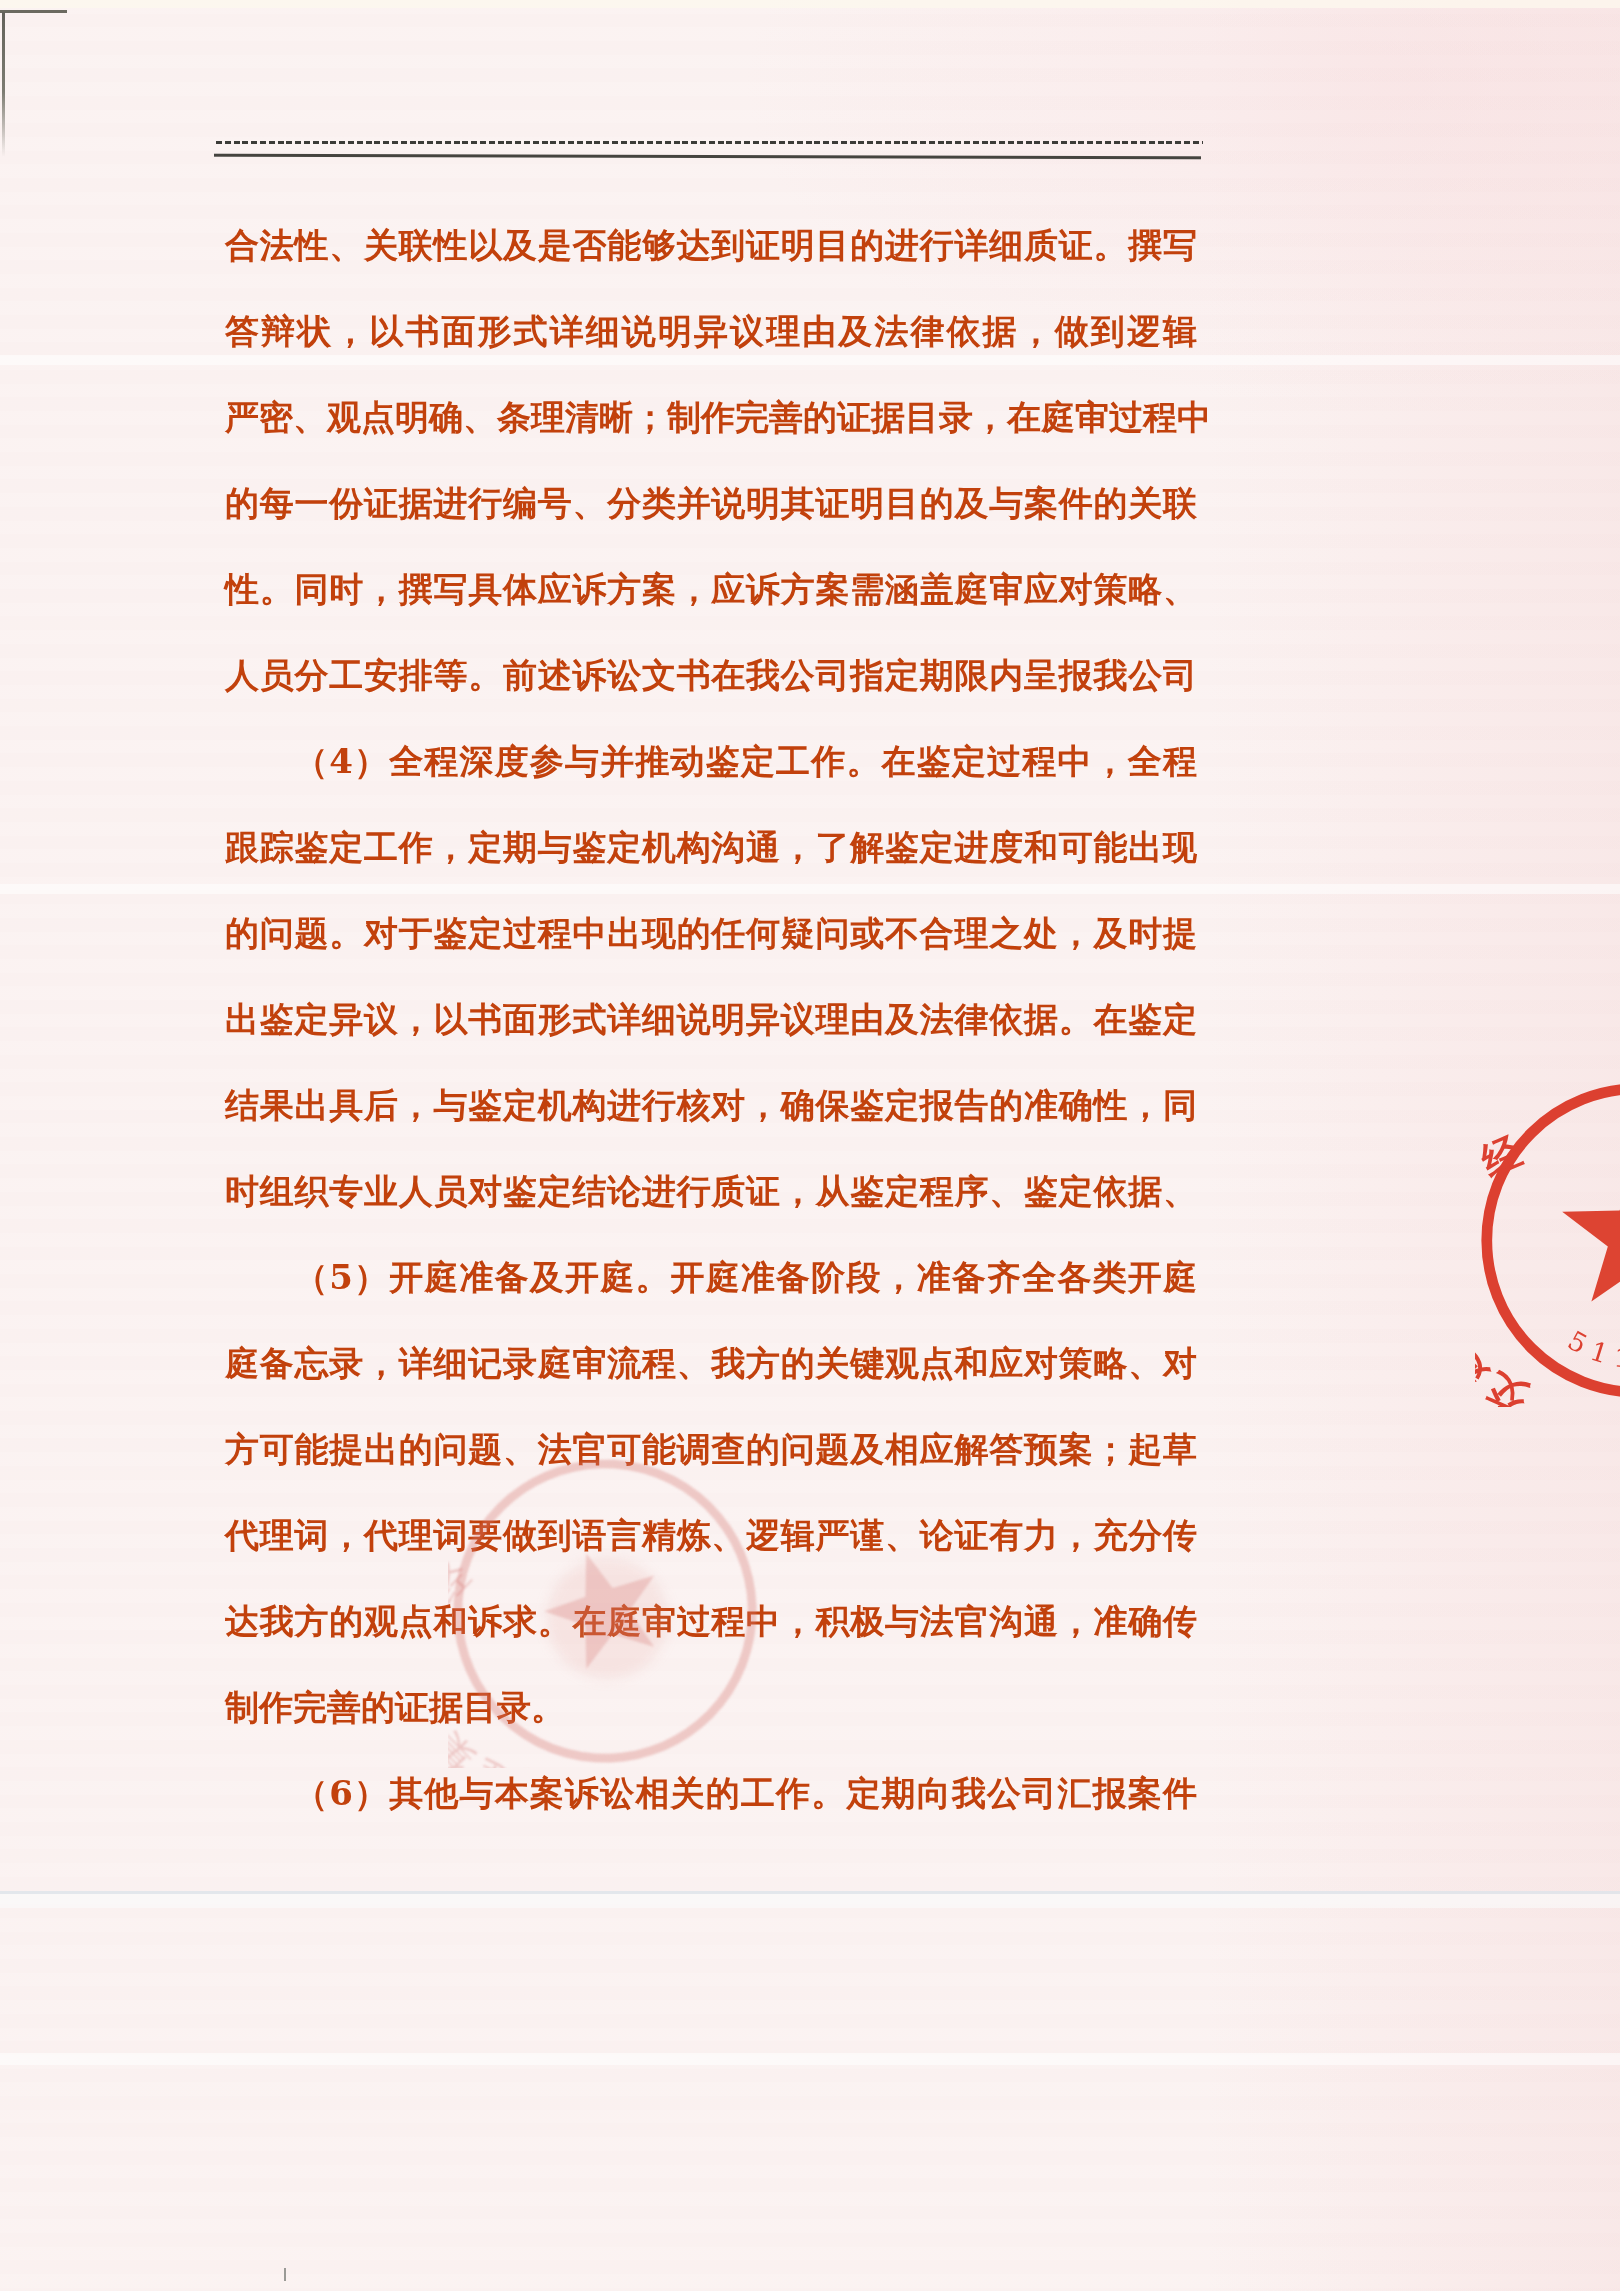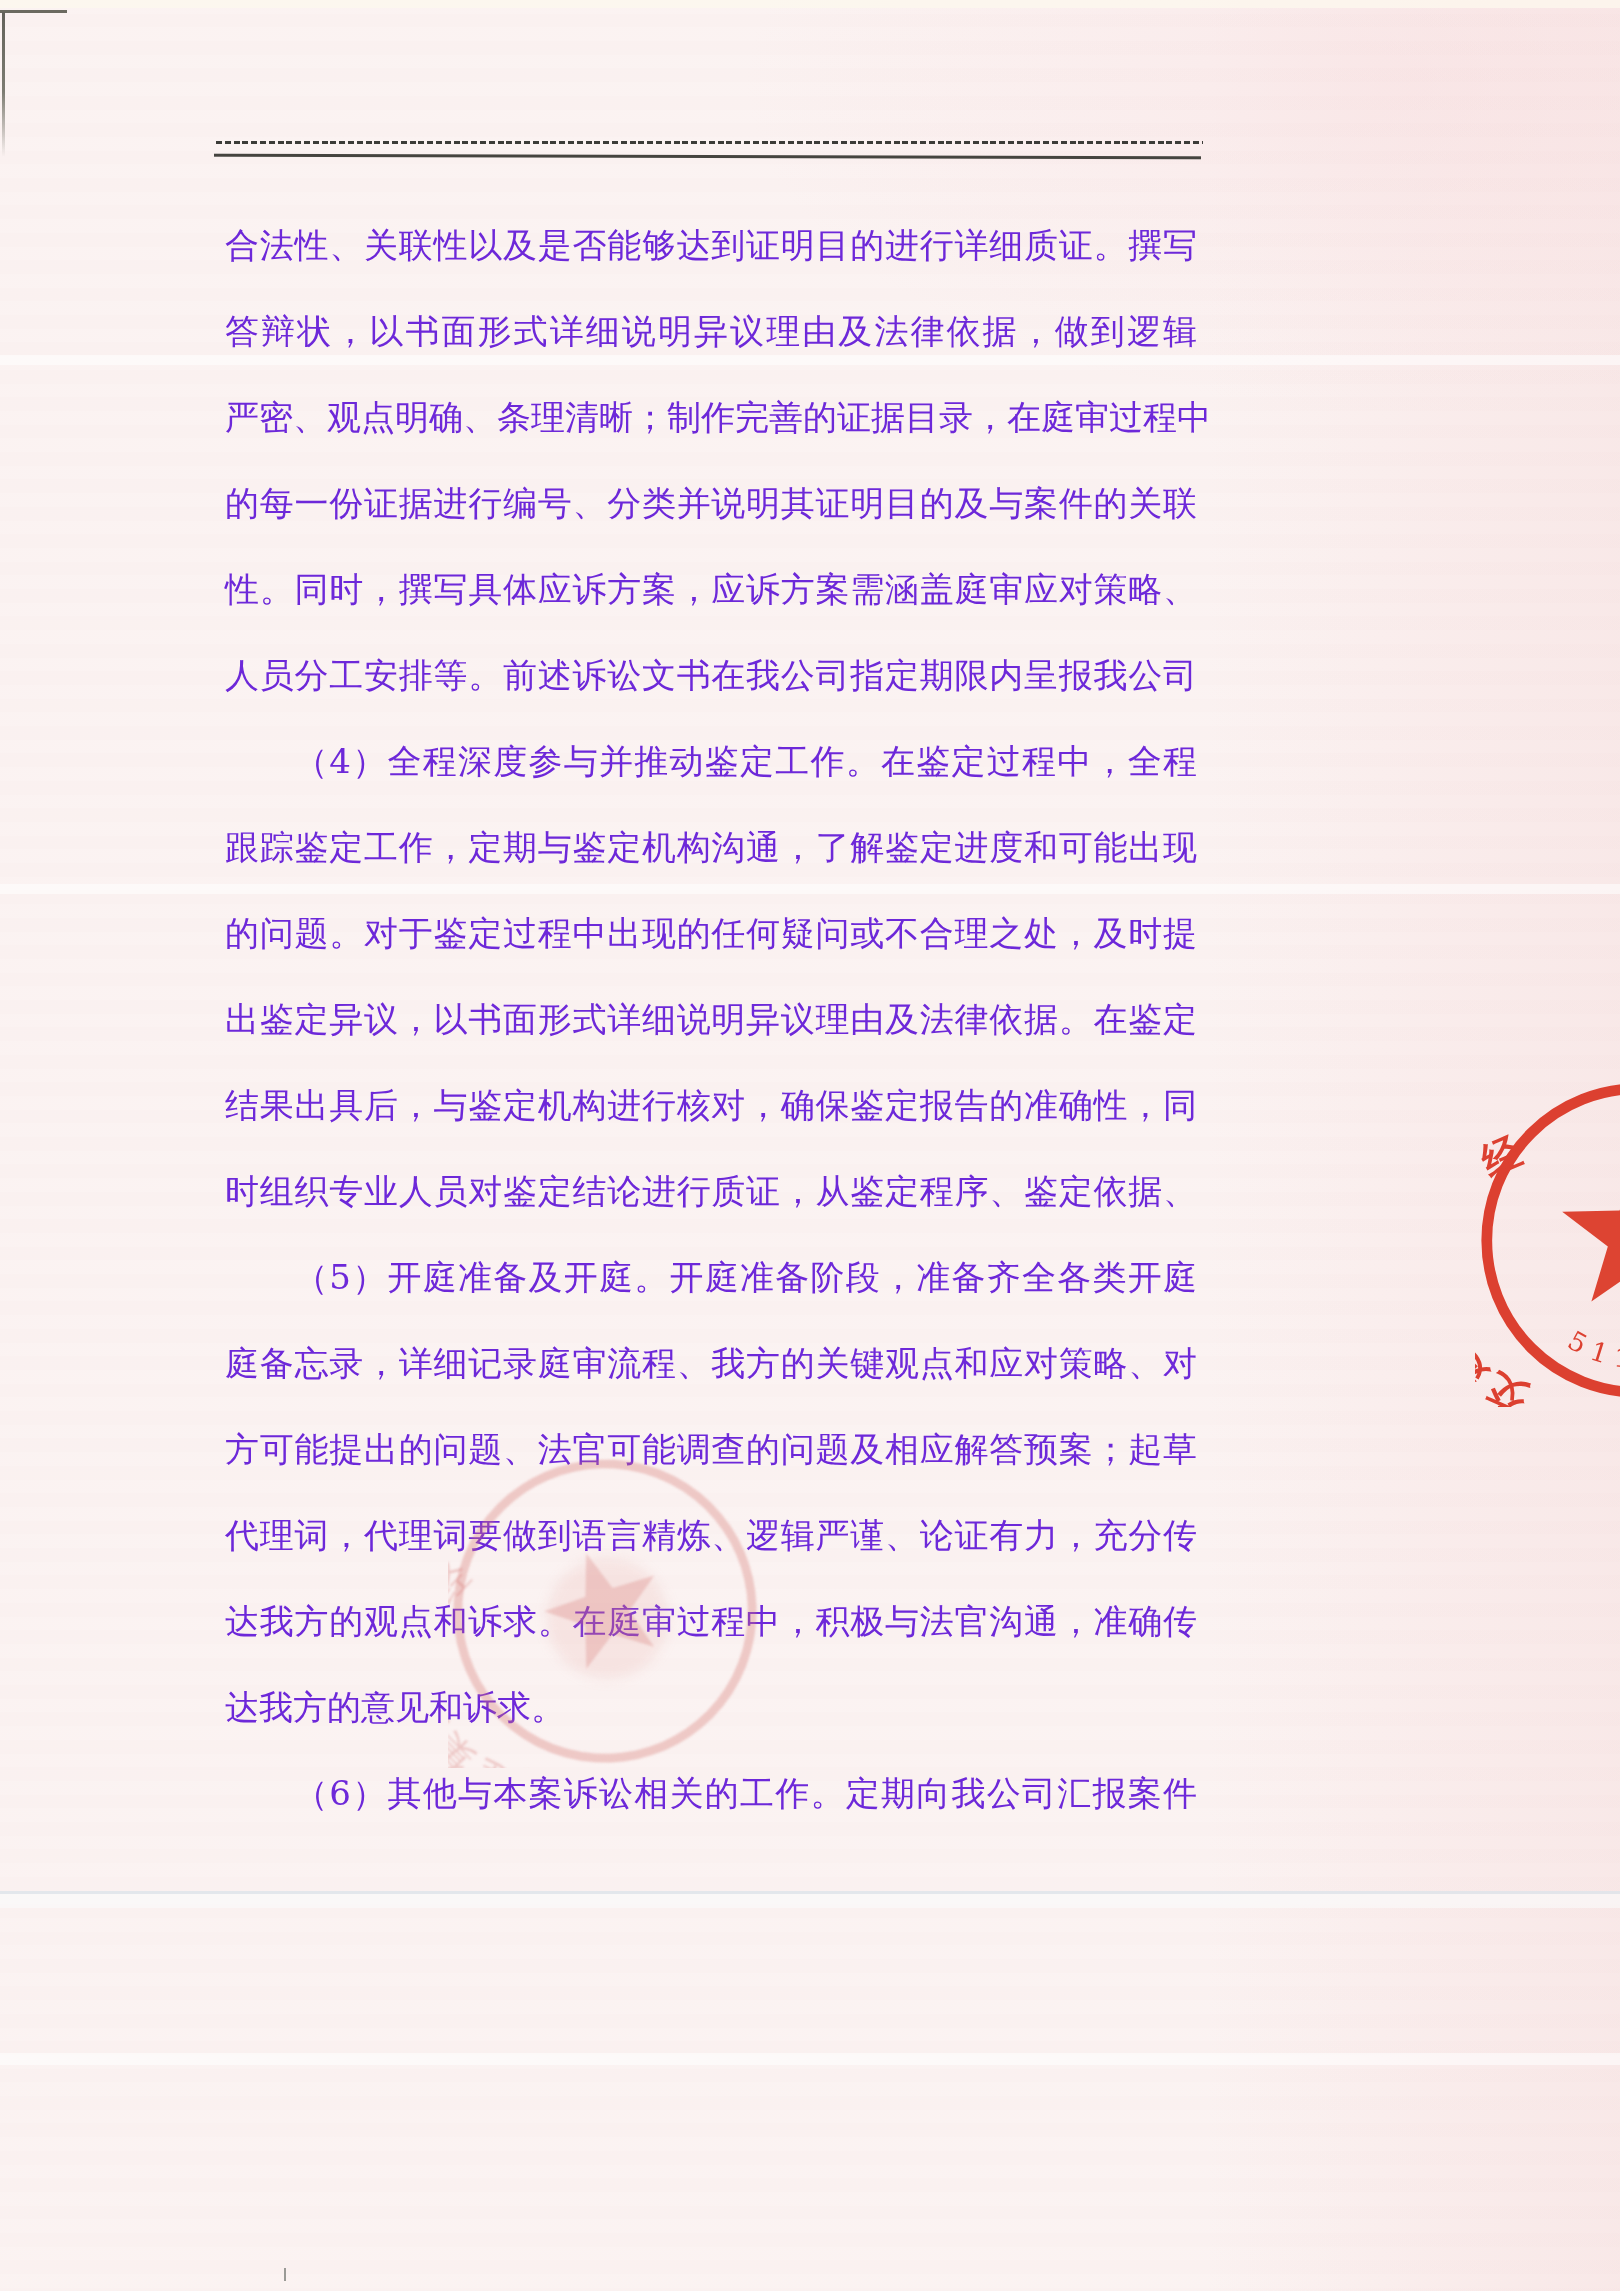--- a/index.html
+++ b/index.html
@@ -26,21 +26,21 @@
     background:linear-gradient(180deg,#63625a 0%,#7d7c72 55%,rgba(125,124,114,0) 100%);}
   .bottom-tick{position:absolute;left:284px;top:2268px;width:2px;height:12.7px;background:#9a9a96;}
 
   
   .sep-dashed{position:absolute;left:216px;top:141px;width:987px;height:2.9px;
     background:repeating-linear-gradient(90deg,#3c3c38 0 5.9px,rgba(0,0,0,0) 5.9px 8.8px);}
   .sep-solid{position:absolute;left:214px;top:155px;width:987px;height:2.9px;
     background:#45443f;transform:rotate(0.15deg);filter:blur(0.3px);}
 
   
-  #text-block{position:absolute;left:225px;top:202px;width:972px;color:#6d28d9;}
+  #text-block{position:absolute;left:225px;top:202px;width:972px;color:#c2410c;font-weight:bold;}
   .line{
     height:86px;line-height:86px;font-size:34px;
     text-align:justify;text-align-last:justify;
     white-space:nowrap;letter-spacing:0;
   }
   .line.para-end{text-align-last:left;}
   .line.indent{text-indent:69px;}
 
   
   .seal-main{position:absolute;left:1475px;top:1074px;}
@@ -80,21 +80,21 @@
       <div class="line">跟踪鉴定工作，定期与鉴定机构沟通，了解鉴定进度和可能出现</div>
       <div class="line">的问题。对于鉴定过程中出现的任何疑问或不合理之处，及时提</div>
       <div class="line">出鉴定异议，以书面形式详细说明异议理由及法律依据。在鉴定</div>
       <div class="line">结果出具后，与鉴定机构进行核对，确保鉴定报告的准确性，同</div>
       <div class="line">时组织专业人员对鉴定结论进行质证，从鉴定程序、鉴定依据、</div>
       <div class="line indent">（5）开庭准备及开庭。开庭准备阶段，准备齐全各类开庭</div>
       <div class="line">庭备忘录，详细记录庭审流程、我方的关键观点和应对策略、对</div>
       <div class="line">方可能提出的问题、法官可能调查的问题及相应解答预案；起草</div>
       <div class="line">代理词，代理词要做到语言精炼、逻辑严谨、论证有力，充分传</div>
       <div class="line">达我方的观点和诉求。在庭审过程中，积极与法官沟通，准确传</div>
-      <div class="line para-end">达我方的意见和诉求。</div>
+      <div class="line para-end">制作完善的证据目录。</div>
       <div class="line indent">（6）其他与本案诉讼相关的工作。定期向我公司汇报案件</div>
     </div>
 
   <svg class="seal-faint" width="314" height="314" viewBox="0 0 320 320">
     <defs>
       <path id="faintArc" d="M 160 272 A 112 112 0 1 1 160.01 271.99" fill="none"></path>
     </defs>
     <g transform="rotate(-18 160 160)" style="filter:blur(1.2px);">
       <circle cx="160" cy="160" r="150" fill="none" stroke="rgba(214,120,115,0.34)" stroke-width="9"></circle>
       <circle cx="160" cy="168" r="62" fill="rgba(226,158,152,0.16)" style="filter:blur(6px);"></circle>

